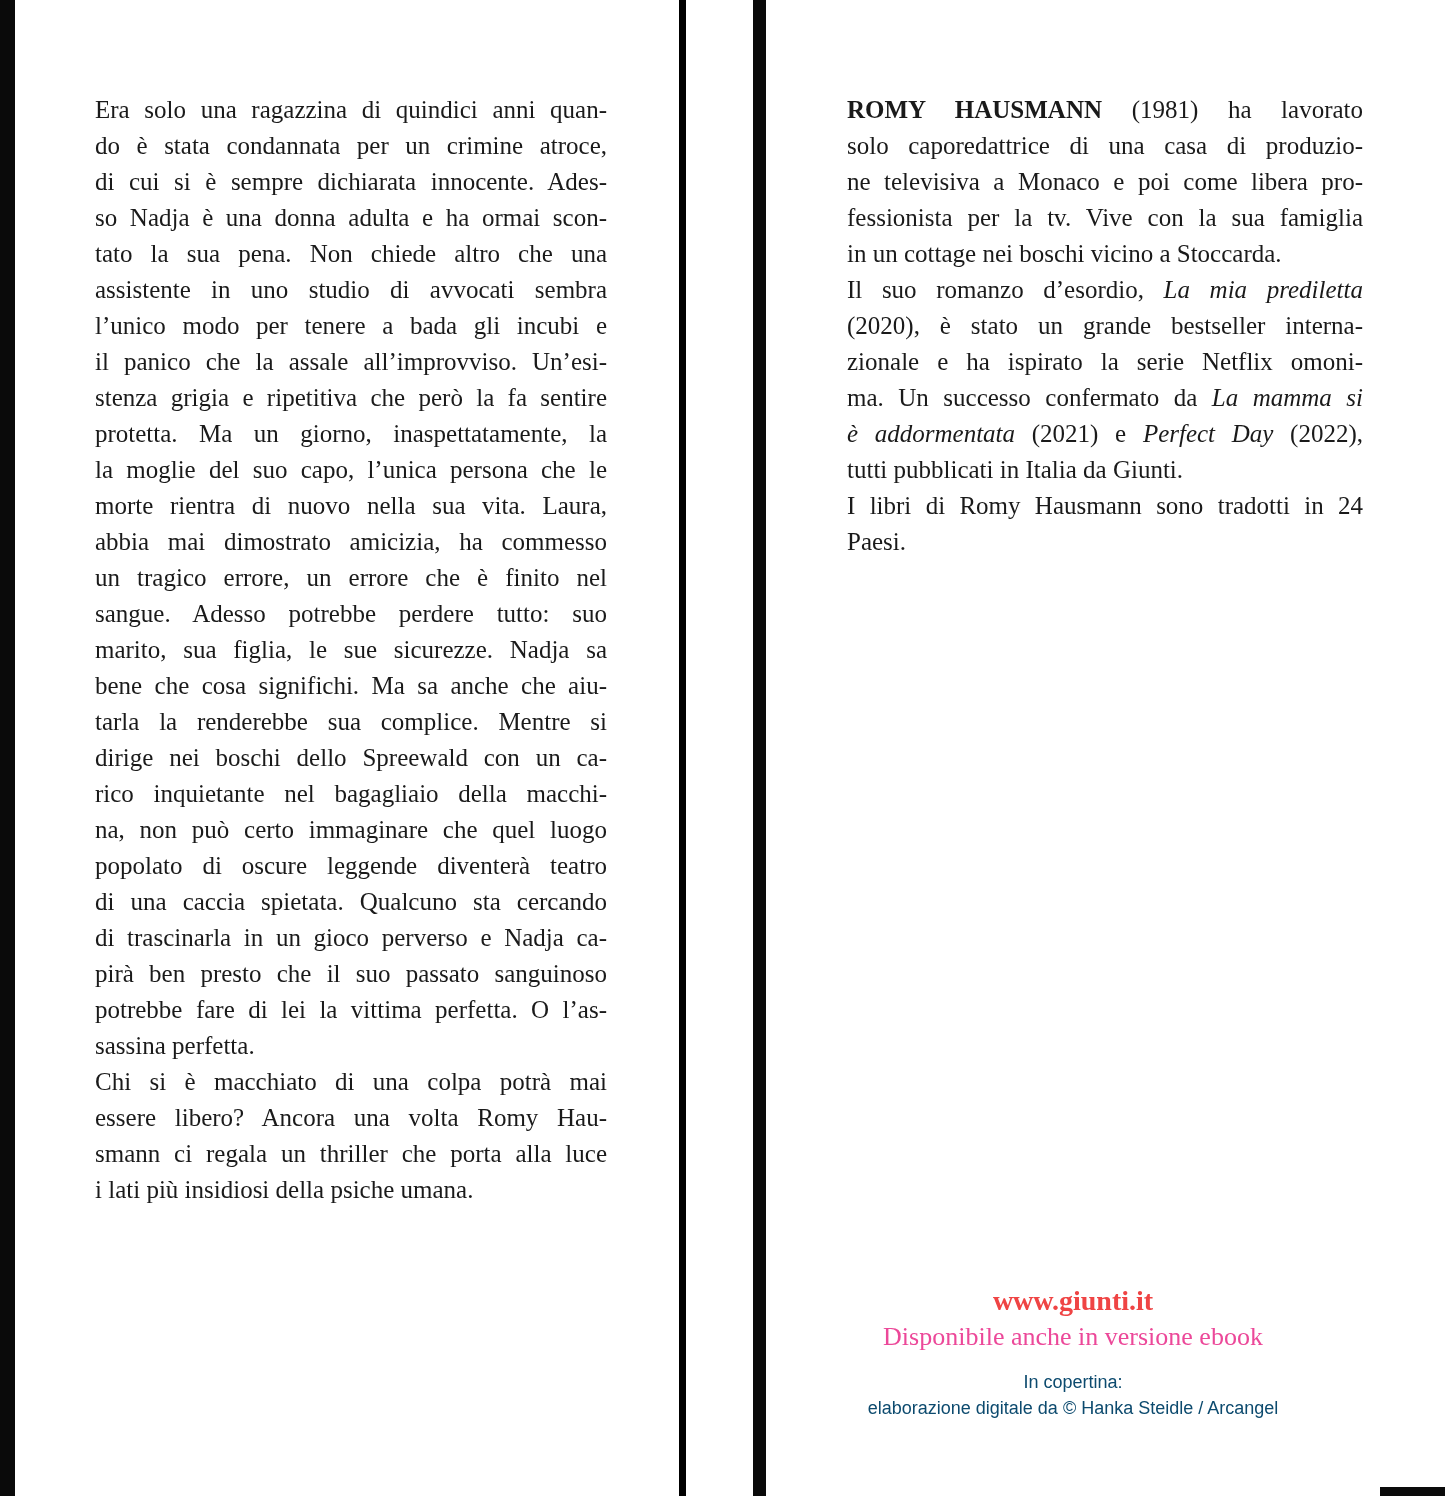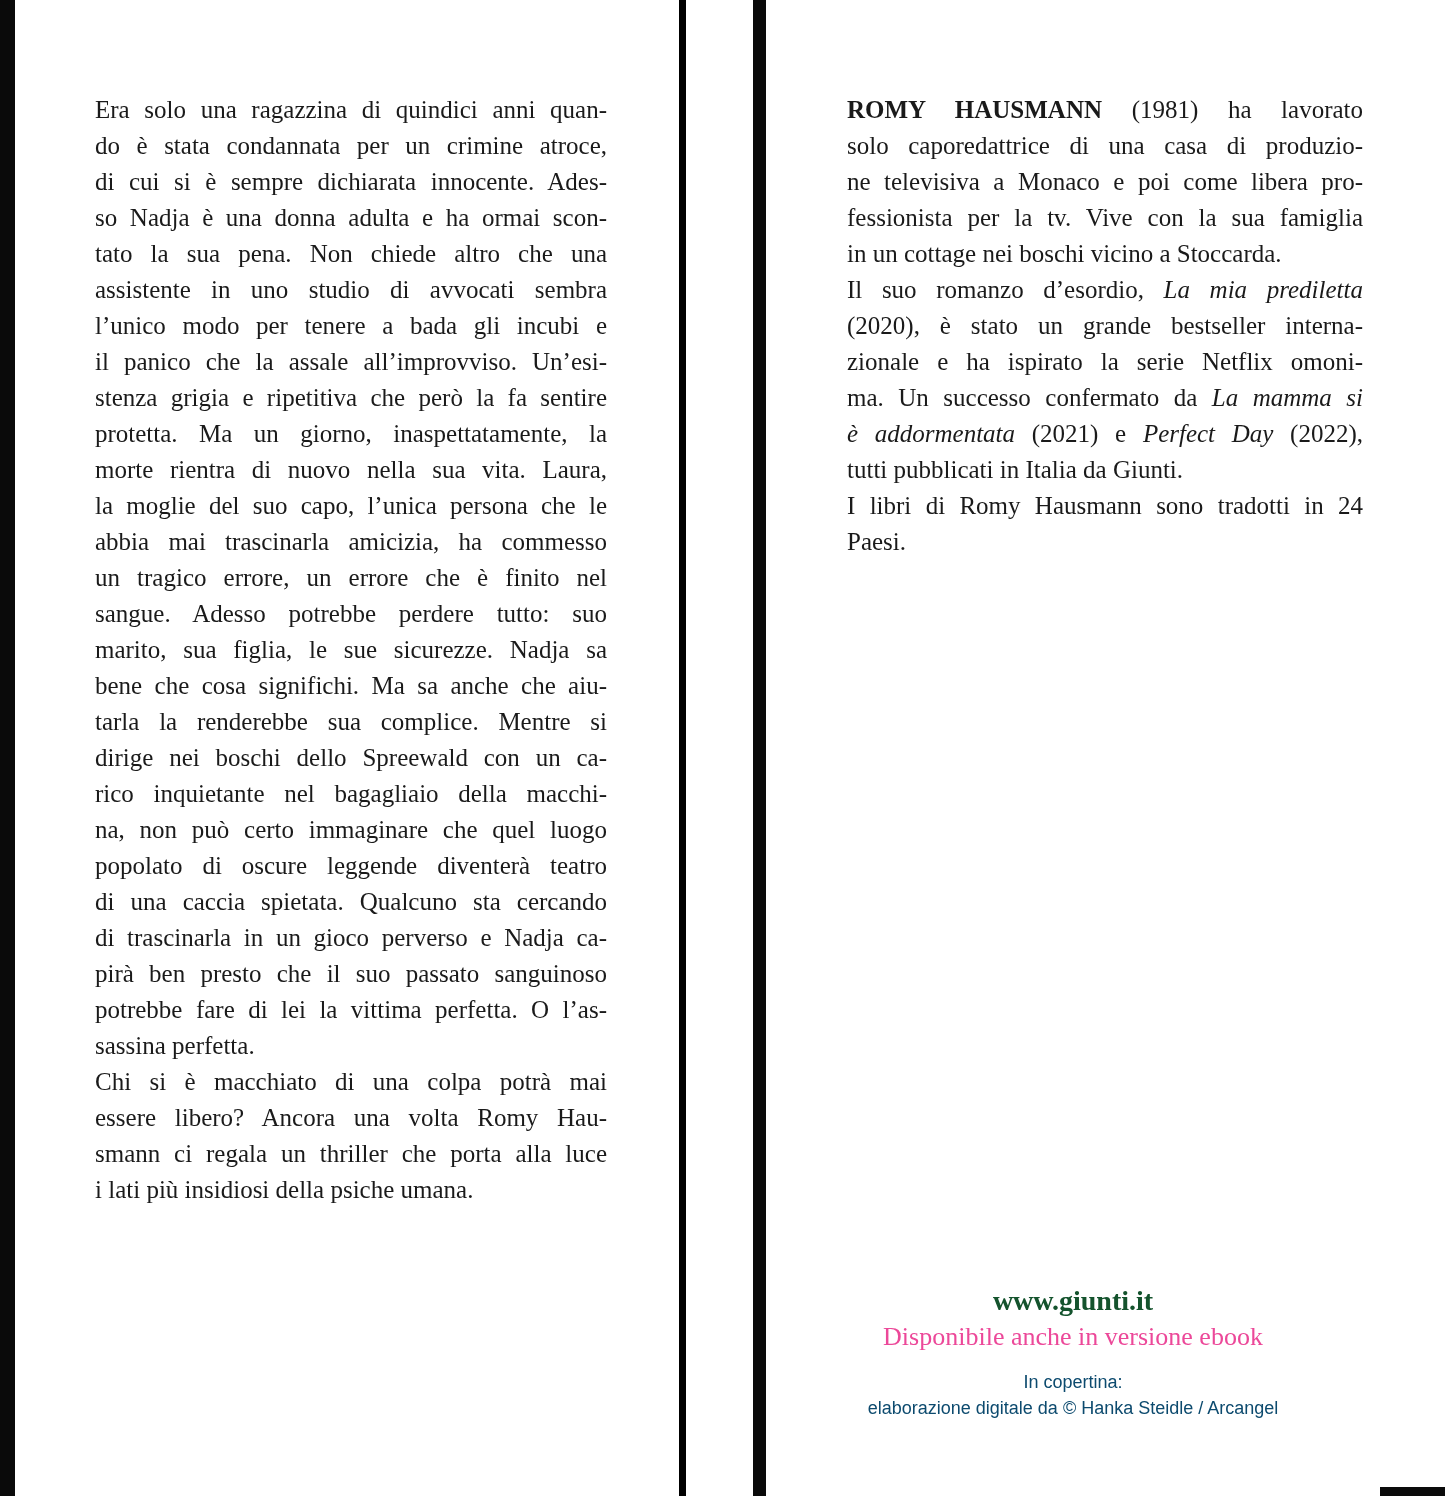--- a/index.html
+++ b/index.html
@@ -39,21 +39,21 @@
   #bottom-block {
     position:absolute;
     left:0; top:1283px;
     width:100%;
     text-align:center;
   }
   #website {
     font-size:28px;
     font-weight:bold;
     line-height:36px;
-    color:#14532d;
+    color:#ef4444;
   }
   #ebook-note {
     font-size:26px;
     line-height:36px;
     color:#ec4899;
   }
   .cover-credit {
     margin-top:14px;
     font-family:"Liberation Sans", sans-serif;
     font-size:18px;
@@ -73,23 +73,23 @@
       <div class="line"><span>Era solo una ragazzina di quindici anni quan-</span></div>
       <div class="line"><span>do è stata condannata per un crimine atroce,</span></div>
       <div class="line"><span>di cui si è sempre dichiarata innocente. Ades-</span></div>
       <div class="line"><span>so Nadja è una donna adulta e ha ormai scon-</span></div>
       <div class="line"><span>tato la sua pena. Non chiede altro che una</span></div>
       <div class="line"><span>assistente in uno studio di avvocati sembra</span></div>
       <div class="line"><span>l’unico modo per tenere a bada gli incubi e</span></div>
       <div class="line"><span>il panico che la assale all’improvviso. Un’esi-</span></div>
       <div class="line"><span>stenza grigia e ripetitiva che però la fa sentire</span></div>
       <div class="line"><span>protetta. Ma un giorno, inaspettatamente, la</span></div>
+      <div class="line"><span>la moglie del suo capo, l’unica persona che le</span></div>
       <div class="line"><span>morte rientra di nuovo nella sua vita. Laura,</span></div>
-      <div class="line"><span>la moglie del suo capo, l’unica persona che le</span></div>
-      <div class="line"><span>abbia mai trascinarla amicizia, ha commesso</span></div>
+      <div class="line"><span>abbia mai dimostrato amicizia, ha commesso</span></div>
       <div class="line"><span>un tragico errore, un errore che è finito nel</span></div>
       <div class="line"><span>sangue. Adesso potrebbe perdere tutto: suo</span></div>
       <div class="line"><span>marito, sua figlia, le sue sicurezze. Nadja sa</span></div>
       <div class="line"><span>bene che cosa significhi. Ma sa anche che aiu-</span></div>
       <div class="line"><span>tarla la renderebbe sua complice. Mentre si</span></div>
       <div class="line"><span>dirige nei boschi dello Spreewald con un ca-</span></div>
       <div class="line"><span>rico inquietante nel bagagliaio della macchi-</span></div>
       <div class="line"><span>na, non può certo immaginare che quel luogo</span></div>
       <div class="line"><span>popolato di oscure leggende diventerà teatro</span></div>
       <div class="line"><span>di una caccia spietata. Qualcuno sta cercando</span></div>

